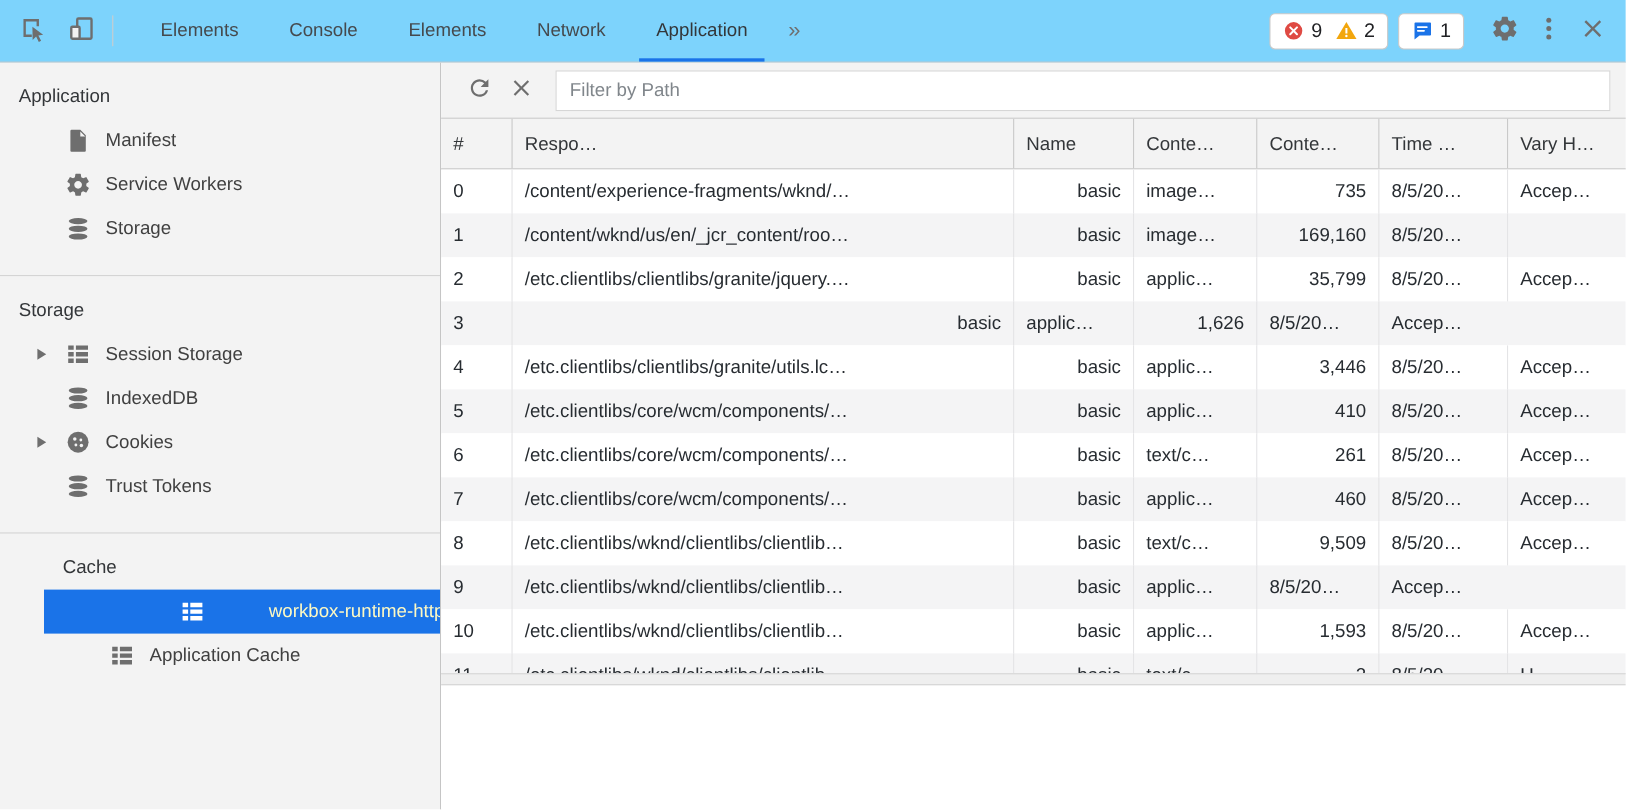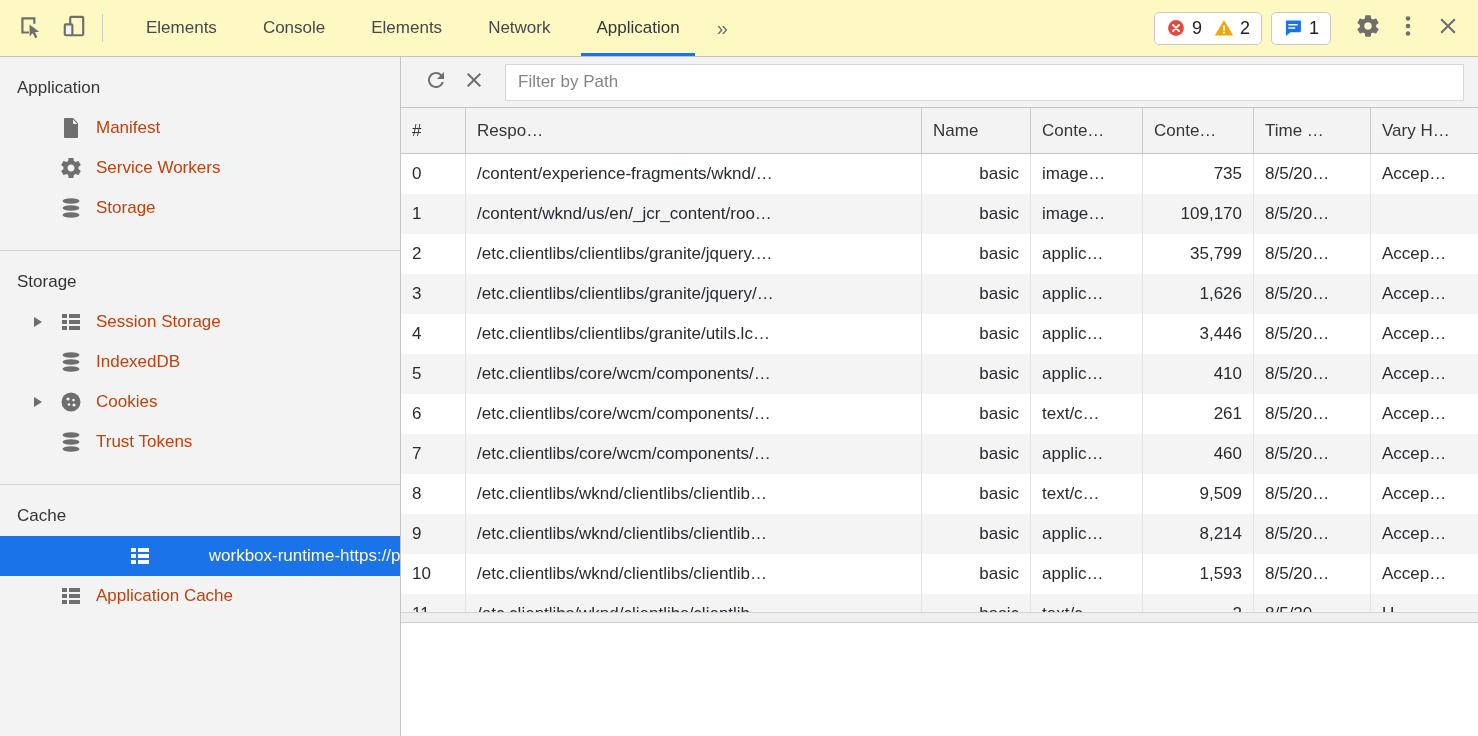--- a/index.html
+++ b/index.html
@@ -6,21 +6,21 @@
   body{
     width:1478px;height:736px;overflow:hidden;
     font-family:"Liberation Sans",sans-serif;
     -webkit-font-smoothing:antialiased;
     background:#fff;color:#333639;
   }
   .devtools{width:1478px;height:736px;display:flex;flex-direction:column;}
 
   
   .tabbar{
-    flex:0 0 57px;height:57px;background:#fef9c3;
+    flex:0 0 57px;height:57px;background:#7dd3fc;
     border-bottom:1px solid #c5c5c5;box-sizing:border-box;
     display:flex;align-items:stretch;
   }
   .tabbar .iconbtn{
     display:flex;align-items:center;justify-content:center;
     width:44px;color:#6e6e6e;cursor:pointer;
   }
   .tabbar .iconbtn svg{width:26px;height:26px;}
   .vsep{width:1px;background:#cdcdcd;margin:14px 6px;}
   .tabs{display:flex;align-items:stretch;margin-left:14px;}
@@ -47,25 +47,25 @@
 
   
   .panelbody{flex:1;display:flex;min-height:0;}
 
   
   .sidebar{
     flex:0 0 401px;width:401px;background:#f3f3f3;
     border-right:1px solid #c5c5c5;box-sizing:border-box;overflow:hidden;
   }
   .side-section{border-bottom:1px solid #d4d4d4;padding-bottom:22px;}
-  .side-section:last-child{border-bottom:none;padding-bottom:16px;}
+  .side-section:last-child{border-bottom:none;padding-bottom:16px;margin-left:40px;}
   .side-title{font-size:17px;color:#333639;padding:21px 0 10px 17px;}
   .tree-item{
     height:40px;display:flex;align-items:center;
-    font-size:17px;color:#c2410c;cursor:pointer;white-space:nowrap;
+    font-size:17px;color:#404040;cursor:pointer;white-space:nowrap;
   }
   .tree-item .arrow-slot{width:25px;display:flex;align-items:center;justify-content:flex-start;padding-left:34px;}
   .tree-item.nested .arrow-slot{padding-left:60px;}
   .tri-right{width:0;height:0;border-left:8px solid #6e6e6e;border-top:5px solid transparent;border-bottom:5px solid transparent;}
   .tri-down{width:0;height:0;border-top:8px solid #6e6e6e;border-left:5px solid transparent;border-right:5px solid transparent;}
   .tree-icon{width:24px;height:24px;margin-right:13px;color:#6e6e6e;flex:0 0 24px;}
   .tree-icon svg{width:24px;height:24px;display:block;}
   .tree-label{overflow:hidden;}
   .tree-item.selected{background:#1a73e8;color:#fef9c3;gap:44px;}
   .tree-item.selected .tree-icon{color:#fff;}
@@ -351,38 +351,37 @@
           <div class="cell right">735</div>
           <div class="cell">8/5/20…</div>
           <div class="cell">Accep…</div>
         </div>
 
         <div class="row">
           <div class="cell">1</div>
           <div class="cell">/content/wknd/us/en/_jcr_content/roo…</div>
           <div class="cell right">basic</div>
           <div class="cell">image…</div>
-          <div class="cell right">109,170</div>
+          <div class="cell right">169,160</div>
           <div class="cell">8/5/20…</div>
           <div class="cell"></div>
         </div>
 
         <div class="row">
           <div class="cell">2</div>
           <div class="cell">/etc.clientlibs/clientlibs/granite/jquery.…</div>
           <div class="cell right">basic</div>
           <div class="cell">applic…</div>
           <div class="cell right">35,799</div>
           <div class="cell">8/5/20…</div>
           <div class="cell">Accep…</div>
         </div>
 
         <div class="row">
           <div class="cell">3</div>
-          <div class="cell">/etc.clientlibs/clientlibs/granite/jquery/…</div>
           <div class="cell right">basic</div>
           <div class="cell">applic…</div>
           <div class="cell right">1,626</div>
           <div class="cell">8/5/20…</div>
           <div class="cell">Accep…</div>
         </div>
 
         <div class="row">
           <div class="cell">4</div>
           <div class="cell">/etc.clientlibs/clientlibs/granite/utils.lc…</div>
@@ -431,21 +430,20 @@
           <div class="cell right">9,509</div>
           <div class="cell">8/5/20…</div>
           <div class="cell">Accep…</div>
         </div>
 
         <div class="row">
           <div class="cell">9</div>
           <div class="cell">/etc.clientlibs/wknd/clientlibs/clientlib…</div>
           <div class="cell right">basic</div>
           <div class="cell">applic…</div>
-          <div class="cell right">8,214</div>
           <div class="cell">8/5/20…</div>
           <div class="cell">Accep…</div>
         </div>
 
         <div class="row">
           <div class="cell">10</div>
           <div class="cell">/etc.clientlibs/wknd/clientlibs/clientlib…</div>
           <div class="cell right">basic</div>
           <div class="cell">applic…</div>
           <div class="cell right">1,593</div>

